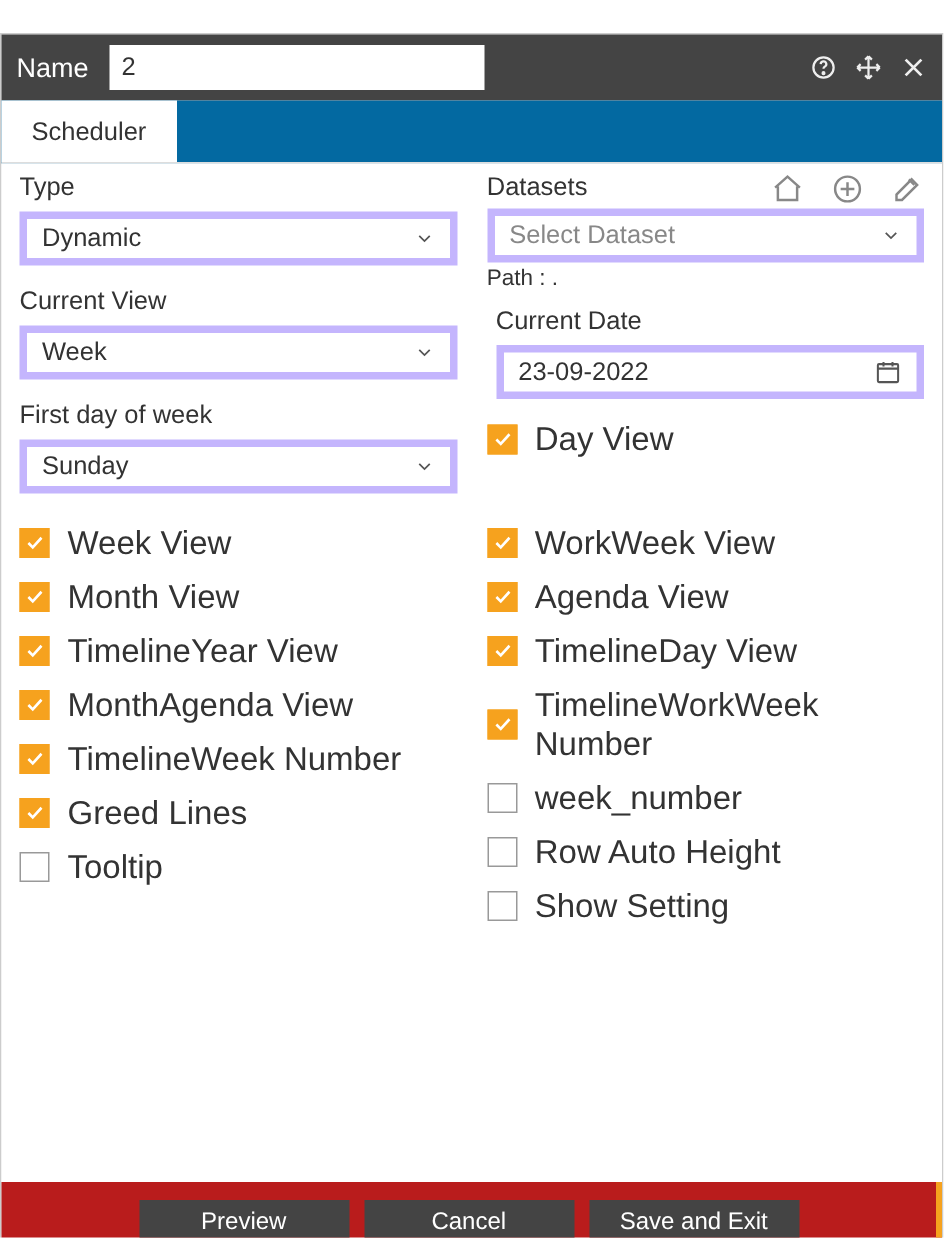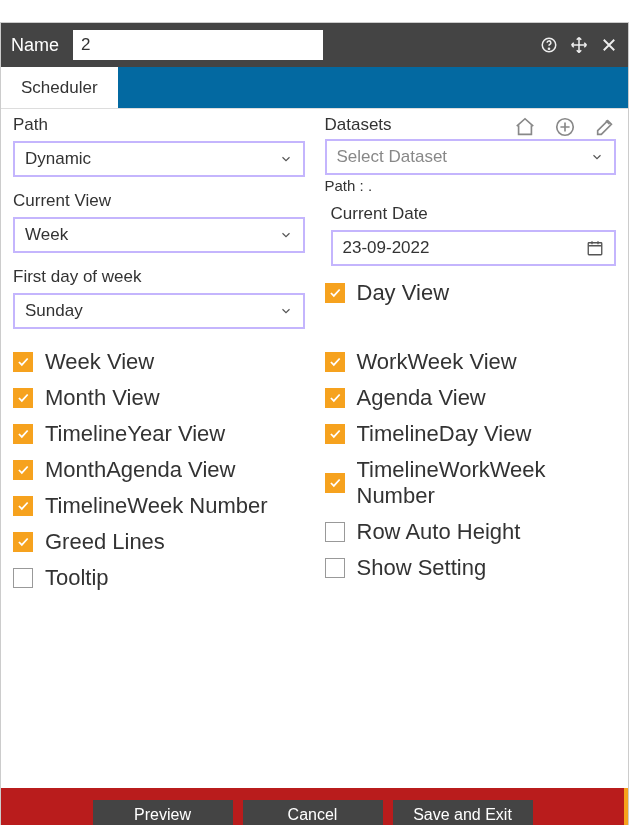--- a/index.html
+++ b/index.html
@@ -85,34 +85,33 @@
   .col { flex: 1; min-width: 0; }
   .field { margin-bottom: 14px; }
   .label {
     font-size: 17px;
     color: #333;
     margin-bottom: 6px;
   }
   .label.dsname { margin-bottom: 4px; }
   .label-row {
     display: flex;
-    align-items: center;
     gap: 18px;
   }
   .label-row .spacer { flex: 1; }
   .ds-icon {
     width: 22px; height: 22px;
     display:flex; align-items:center; justify-content:center;
     color: #888;
     cursor: pointer;
   }
   .select, .date-input {
     height: 36px;
     width: 100%;
-    border: 2px solid #c4b5fd;
+    border: 5px solid #c4b5fd;
     background: #fff;
     display: flex;
     align-items: center;
     padding: 0 10px;
     font-size: 17px;
     color: #333;
     cursor: pointer;
   }
   .select .sel-text { flex: 1; }
   .select.placeholder .sel-text { color: #888; }
@@ -209,21 +208,21 @@
       <span>Scheduler</span>
     </div>
   </div>
 
   <div class="body">
 
     <div class="cols">
 
       <div class="col">
         <div class="field">
-          <div class="label">Path</div>
+          <div class="label">Type</div>
           <div class="select">
             <span class="sel-text">Dynamic</span>
             <svg class="chev-down" viewBox="0 0 24 24" fill="none" stroke="#555" stroke-width="2">
                 <path d="M6 9l6 6 6-6"></path>
               </svg>
           </div>
         </div>
 
         <div class="field">
           <div class="label">Current View</div>
@@ -387,20 +386,24 @@
           <div class="check-row">
             <span class="check-box checked">
               <svg viewBox="0 0 24 24" fill="none" stroke="#fff" stroke-width="3">
                 <path d="M5 12l5 5L20 6"></path>
               </svg>
             </span>
             <span class="check-label">TimelineWorkWeek Number</span>
           </div>
           <div class="check-row">
             <span class="check-box"></span>
+            <span class="check-label">week_number</span>
+          </div>
+          <div class="check-row">
+            <span class="check-box"></span>
             <span class="check-label">Row Auto Height</span>
           </div>
           <div class="check-row">
             <span class="check-box"></span>
             <span class="check-label">Show Setting</span>
           </div>
         </div>
     </div>
 
   </div>

